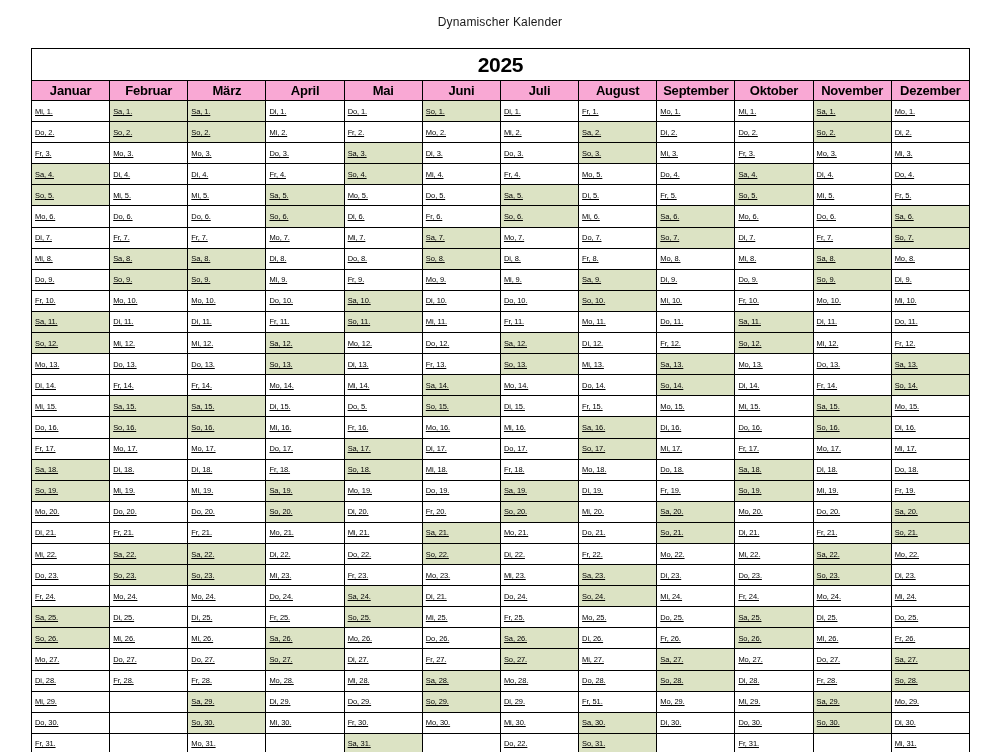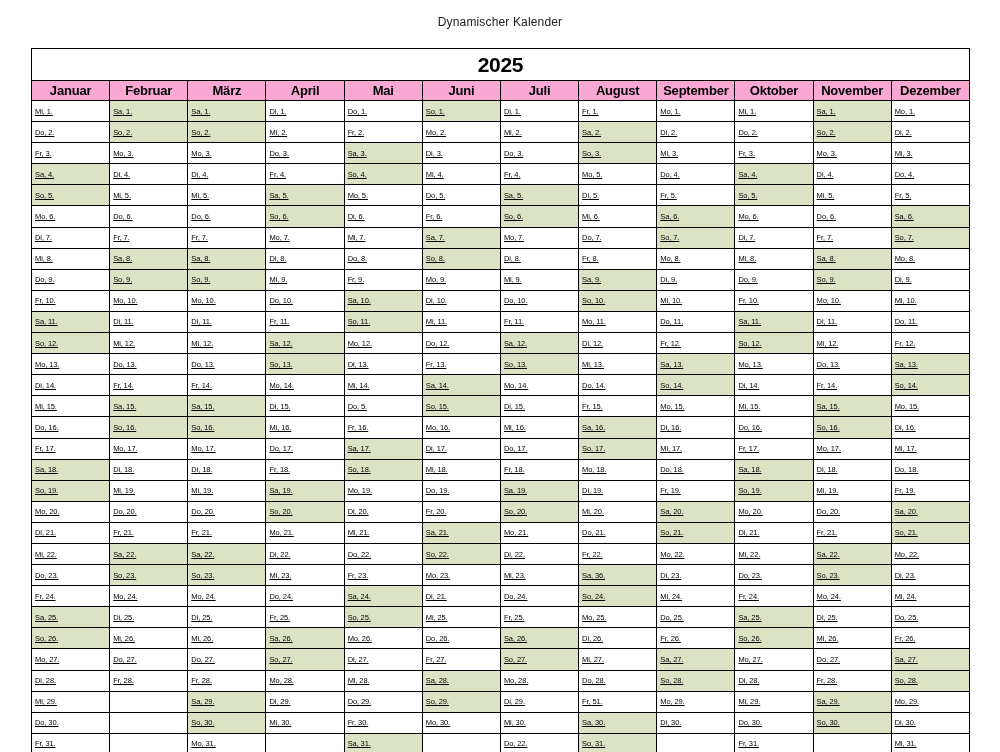--- a/index.html
+++ b/index.html
@@ -451,21 +451,21 @@
             <td class=""><span class="lbl">Mo, 22.</span></td>
           </tr>
           <tr class="day-row">
             <td class=""><span class="lbl">Do, 23.</span></td>
             <td class="weekend"><span class="lbl">So, 23.</span></td>
             <td class="weekend"><span class="lbl">So, 23.</span></td>
             <td class=""><span class="lbl">Mi, 23.</span></td>
             <td class=""><span class="lbl">Fr, 23.</span></td>
             <td class=""><span class="lbl">Mo, 23.</span></td>
             <td class=""><span class="lbl">Mi, 23.</span></td>
-            <td class="weekend"><span class="lbl">Sa, 36.</span></td>
+            <td class="weekend"><span class="lbl">Sa, 23.</span></td>
             <td class=""><span class="lbl">Di, 23.</span></td>
             <td class=""><span class="lbl">Do, 23.</span></td>
             <td class="weekend"><span class="lbl">So, 23.</span></td>
             <td class=""><span class="lbl">Di, 23.</span></td>
           </tr>
           <tr class="day-row">
             <td class=""><span class="lbl">Fr, 24.</span></td>
             <td class=""><span class="lbl">Mo, 24.</span></td>
             <td class=""><span class="lbl">Mo, 24.</span></td>
             <td class=""><span class="lbl">Do, 24.</span></td>

